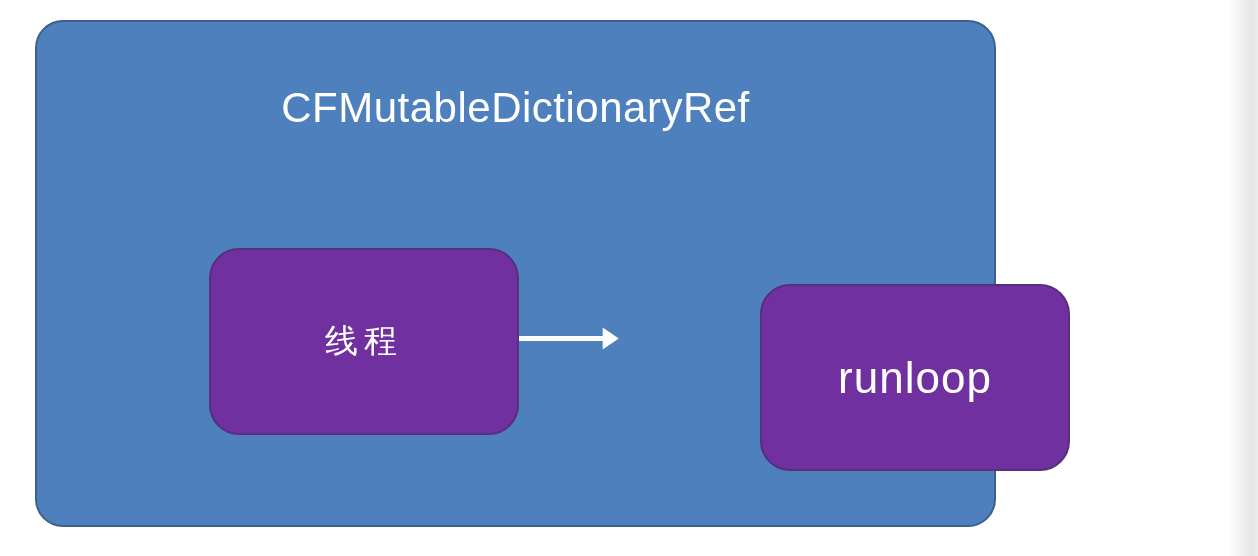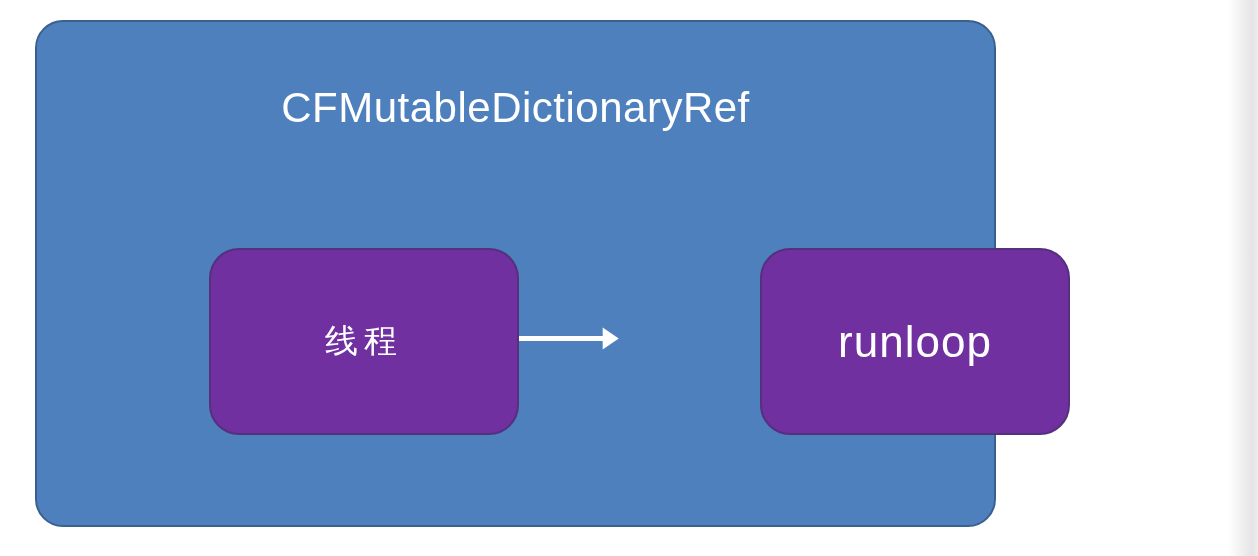--- a/index.html
+++ b/index.html
@@ -53,21 +53,21 @@
     top: 226px;
     background: var(--node-fill, #7030a0);
     border: 2px solid var(--node-border, #55307e);
     border-radius: 30px;
     display: flex;
     align-items: center;
     justify-content: center;
     color: var(--text-color, #ffffff);
   }
   .node-left { left: 172px; }
-  .node-right { left: 723px; }
+  .node-right { left: 723px; margin-top: 36px; }
   .label-cjk {
     font-family: "DejaVu Serif", "Liberation Serif", serif;
     font-size: 33px;
     letter-spacing: 6px;
   }
   .label-latin {
     font-family: "Liberation Sans", sans-serif;
     font-size: 44px;
     letter-spacing: 1px;
   }

